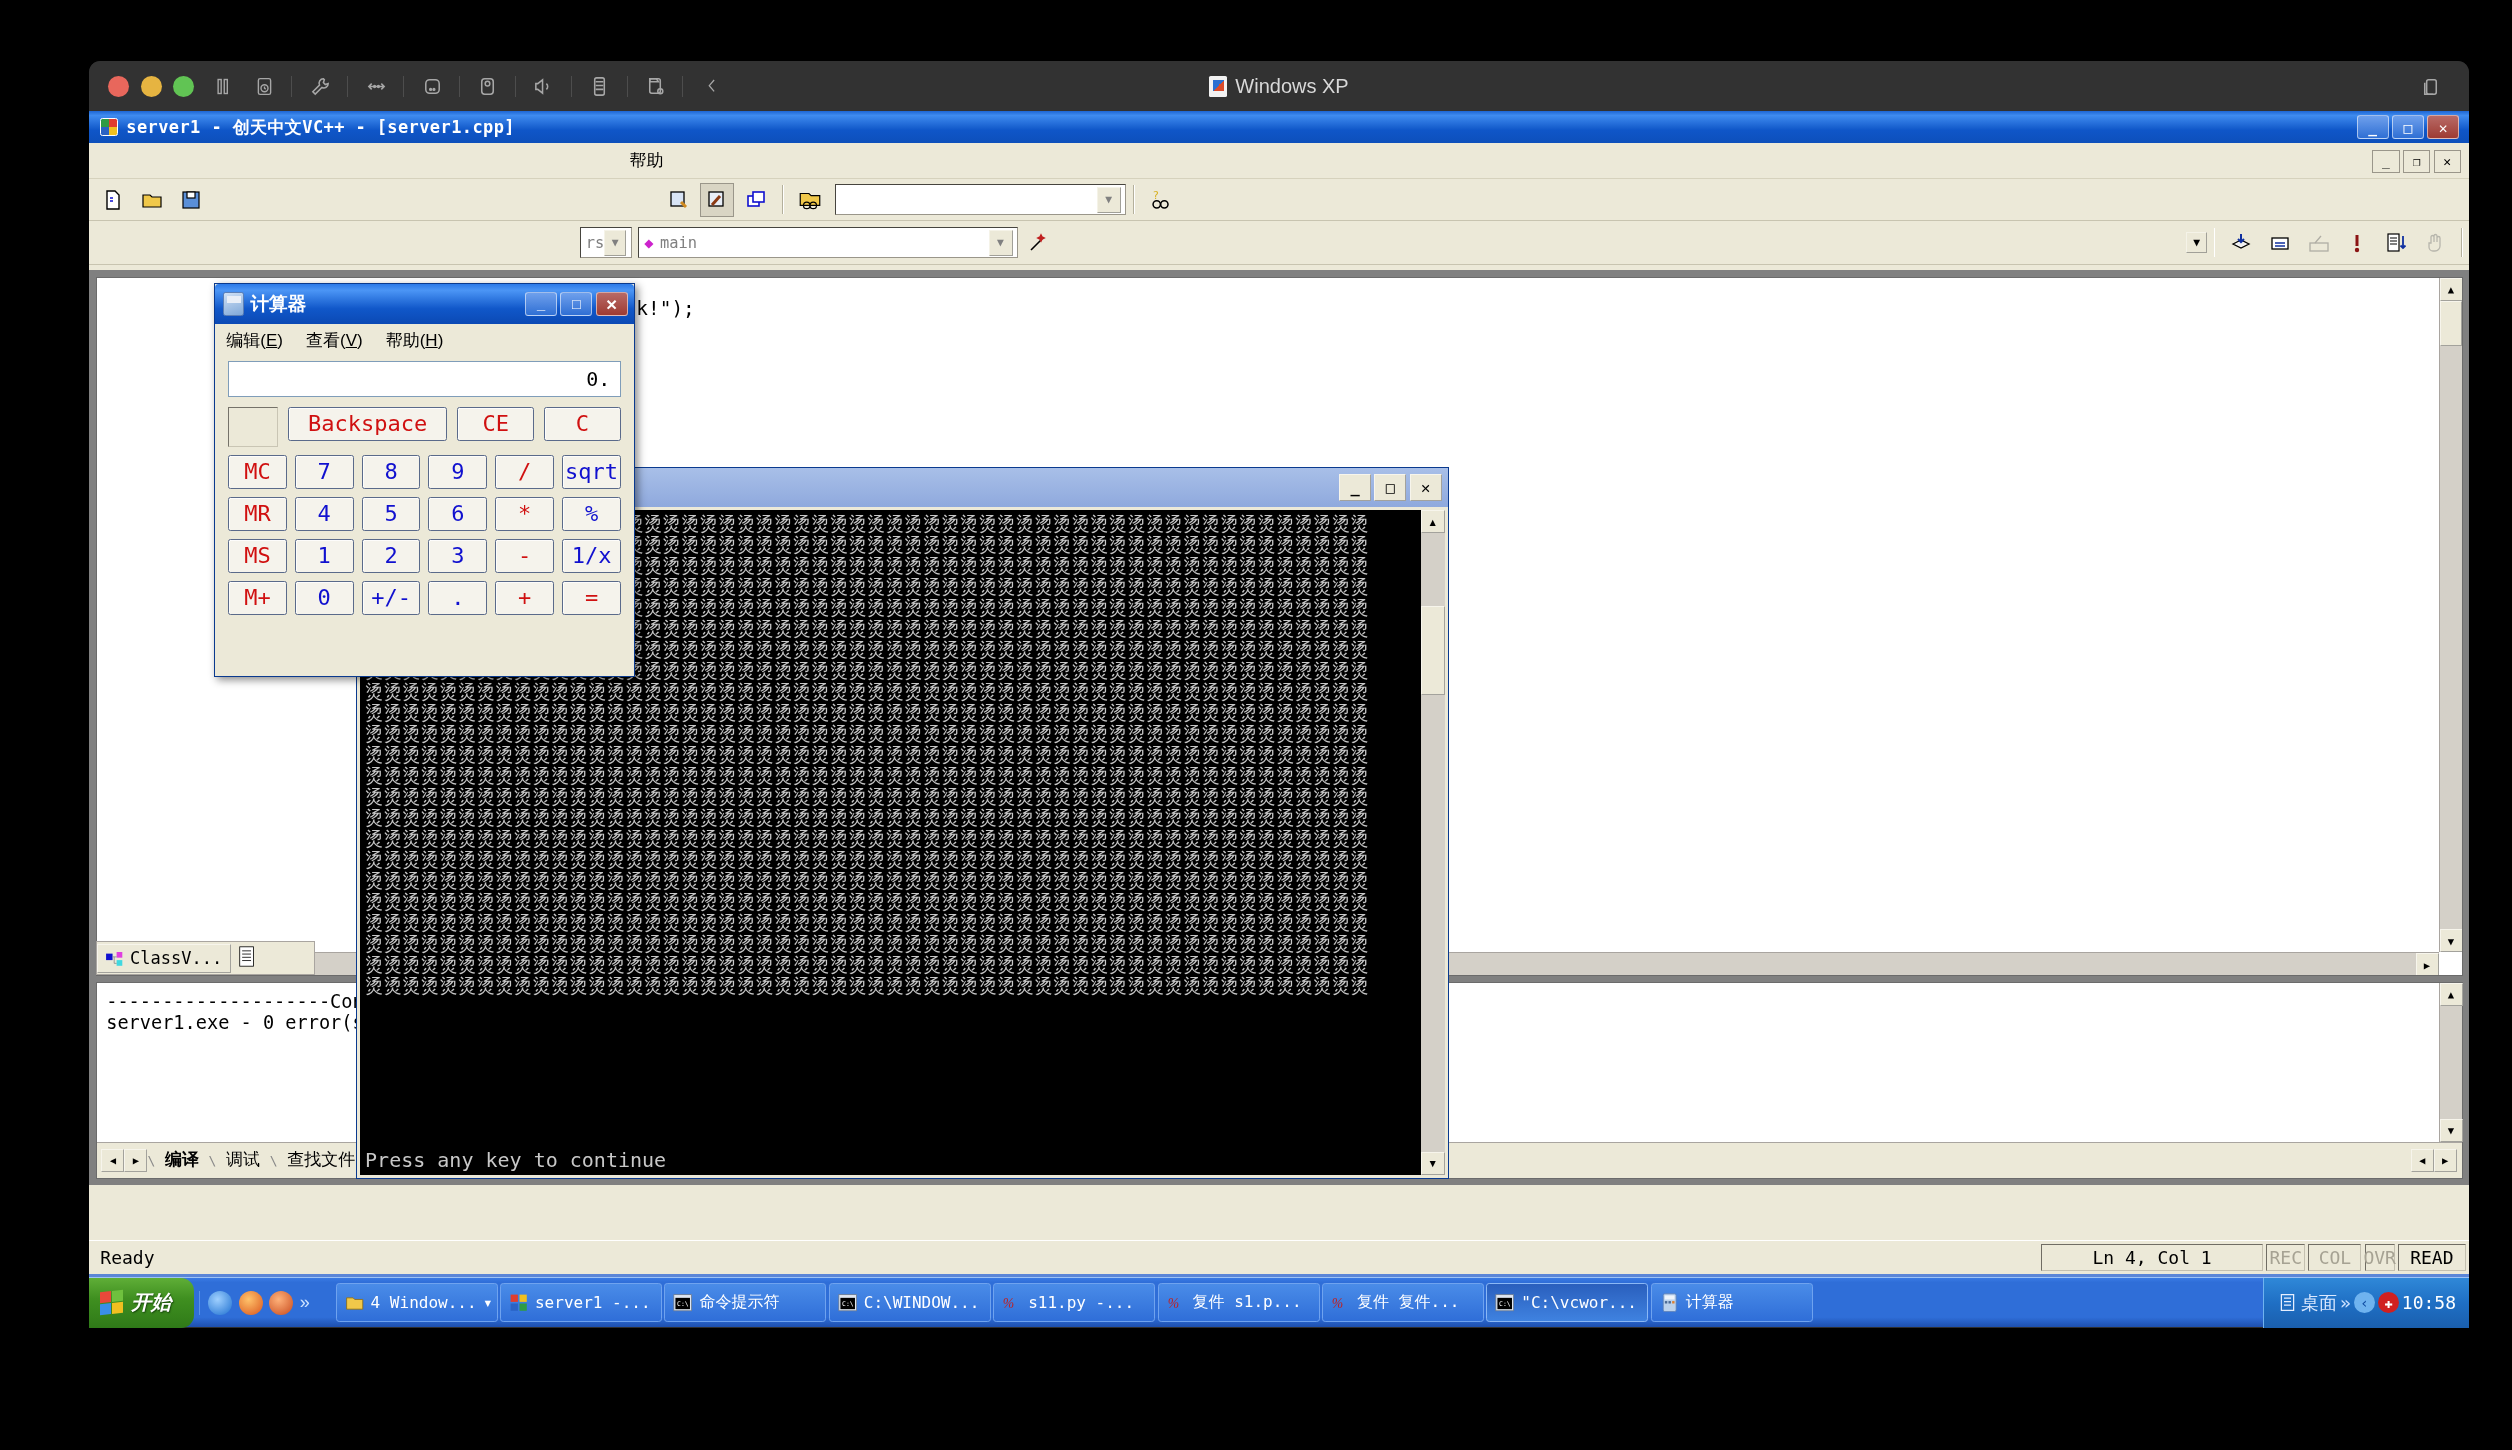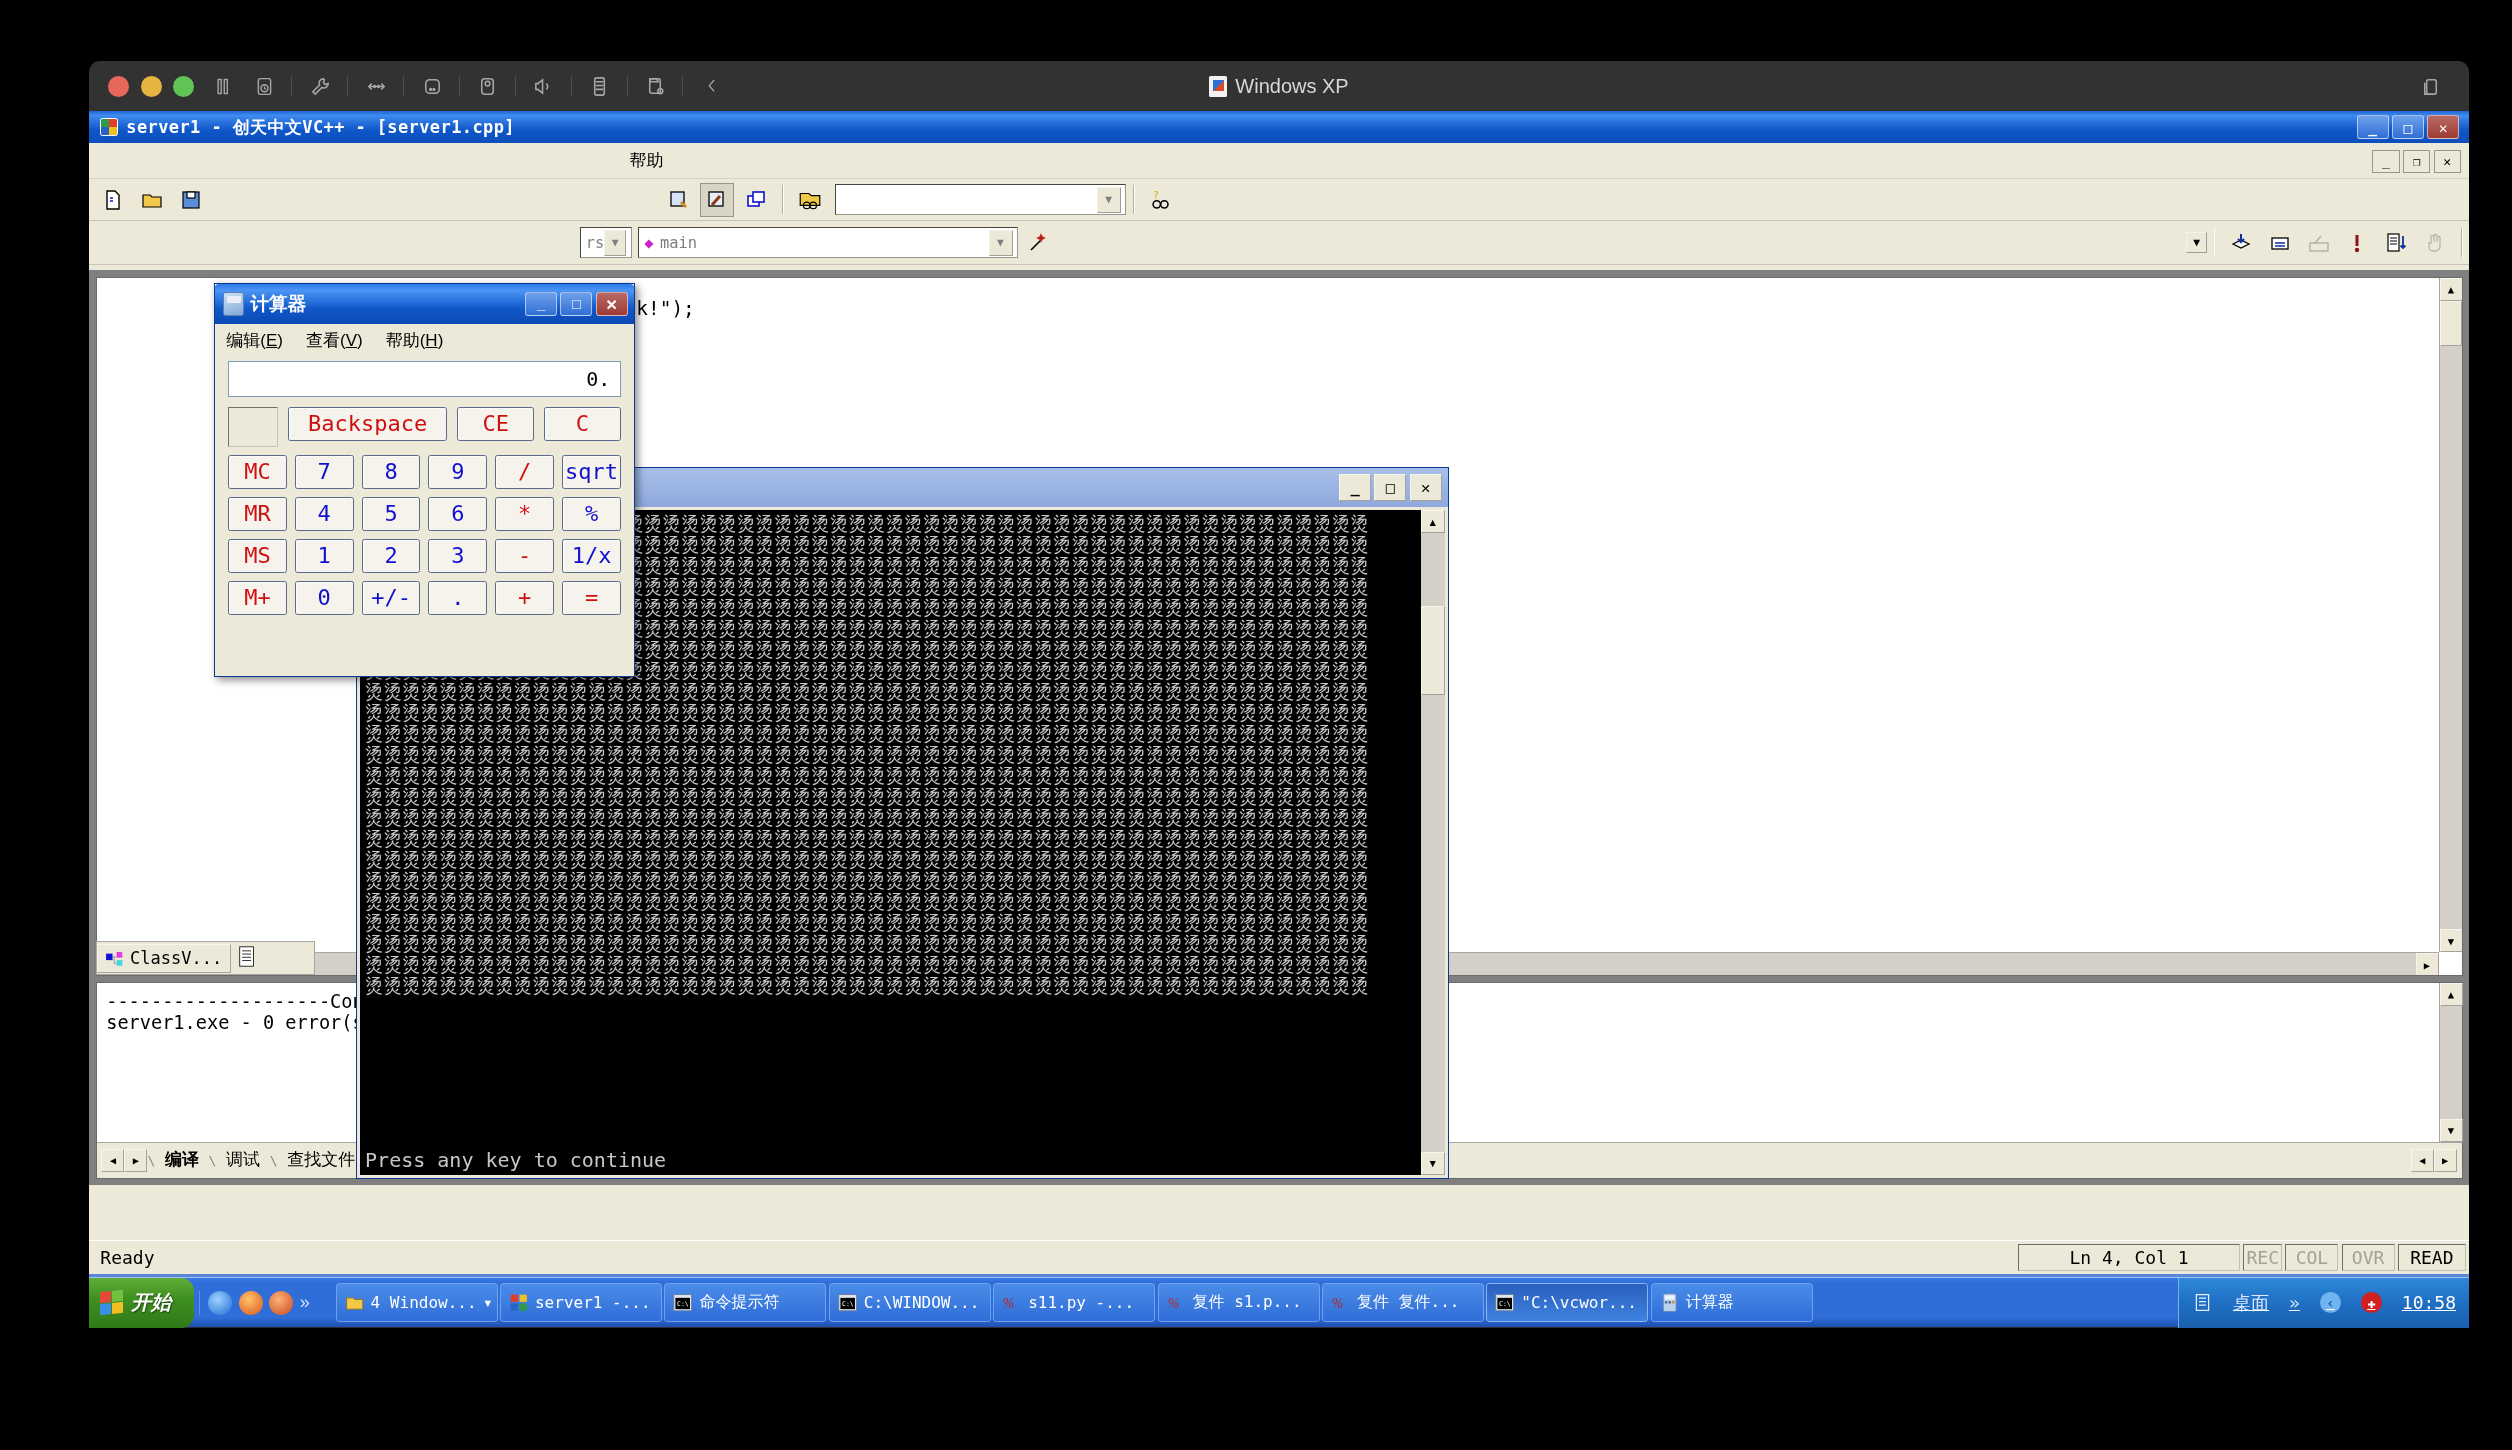--- a/index.html
+++ b/index.html
@@ -159,24 +159,24 @@
     border-left:1.6px solid #5b94e8; margin-left:4.9px;}
   .ql-ico{ width:24px; height:24px; border-radius:50%; }
   #tasks{ display:flex; align-items:center; flex:1; gap:2.4px; margin-left:18px; }
   .task{ height:39px; min-width:0; flex:0 1 162px; display:flex; align-items:center;
     gap:6.5px; padding:0 8px; background:linear-gradient(180deg,#4a8ce8,#2f6ed8);
     border:0.8px solid #6fa3ef; border-radius:3.2px; color:#fff;
     font-family:"DejaVu Sans Mono", monospace; font-size:16px;
     white-space:nowrap; overflow:hidden; }
   .task.active{ background:linear-gradient(180deg,#2a5fbd,#3f82e0); border-color:#8bb8f5;}
   .task .ti{ width:19.4px; height:19.4px; flex:none; }
-  #tray{ display:flex; align-items:center; gap:20px; height:50px; padding:0 13px;
+  #tray{ display:flex; align-items:center; gap:3px; height:50px; padding:0 13px;
     background:linear-gradient(180deg,#2f88d8 0%,#1f6fc4 50%,#1a5fae 100%);
     border-left:1.6px solid #6fb3ef; color:#fff; font-size:18px;
-    font-family:"DejaVu Sans Mono", monospace;text-decoration:underline;}
+    font-family:"DejaVu Sans Mono", monospace;}
   #tray .t-ico{ width:21px; height:21px; }
 </style>
 </head>
 <body>
 
 <div id="vm-window">
 
   <div id="vm-titlebar">
     <div class="traffic red"></div>
     <div class="traffic yellow"></div>
@@ -479,21 +479,21 @@
         </div>
 
       </div>
 
       <div id="statusbar">
         <span style="padding-left:11.3px">Ready</span>
         <span style="flex:1"></span>
         <div class="sb-cell" style="width:222px">Ln 4, Col 1</div>
         <div class="sb-cell sb-dim" style="width:39px">REC</div>
         <div class="sb-cell sb-dim" style="width:53px">COL</div>
-        <div class="sb-cell sb-dim" style="width:53px">OVR</div>
+        <div class="sb-cell sb-dim" style="width:30px">OVR</div>
         <div class="sb-cell" style="width:68px;color:#000">READ</div>
       </div>
 
     </div>
 
     <div id="console">
       <div id="console-title">
         <span>\Debug\server1.exe"</span>
         <div style="position:absolute;right:3.2px;display:flex">
           <div class="cbtn">_</div>

